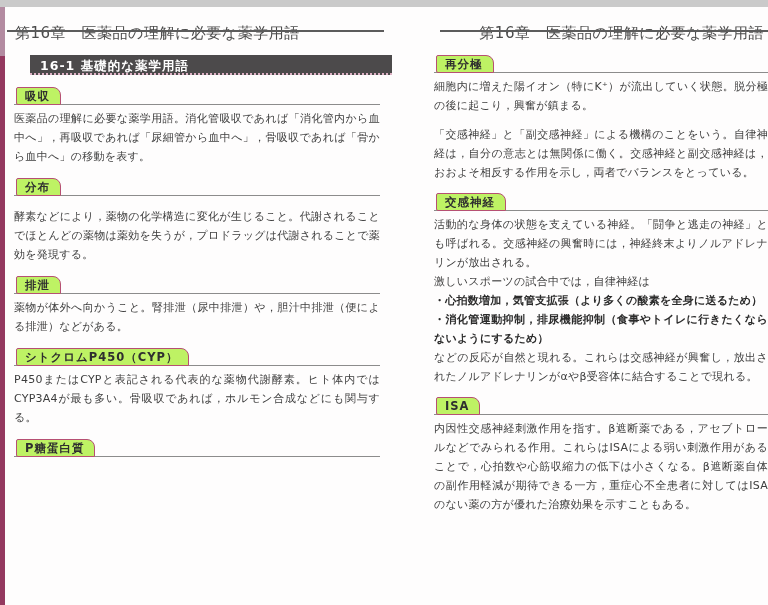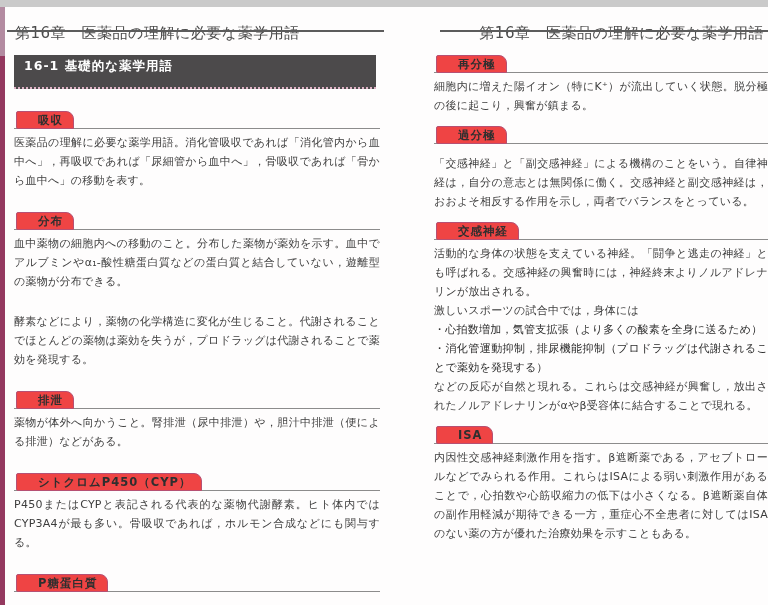--- a/index.html
+++ b/index.html
@@ -17,39 +17,39 @@
   .page-header.right { right:4px; }
   .header-rule { position:absolute; top:30px; height:2px; background:#5c5c5c; }
   .header-rule.left { left:7px; width:377px; }
   .header-rule.right { left:440px; width:328px; }
 
   .col { position:absolute; }
   .col.left  { left:14px; top:55px; width:366px; }
   .col.right { left:434px; top:44px; width:334px; }
 
   .section-bar {
-    height:34px; line-height:21px; background:#4c4a4b; color:#ffffff;
+    height:20px; line-height:21px; background:#4c4a4b; color:#ffffff;
     font-size:12.5px; font-weight:bold; padding-left:10px; letter-spacing:1px;
-    border-bottom:2px dotted #dfb3c6; box-sizing:border-box; width:362px; margin-left:0;
+    border-bottom:2px dotted #dfb3c6; box-sizing:border-box; width:362px; margin-left:16px;
   }
-  .entry { margin-top:21px; }
+  .entry { margin-top:11px; }
   .col.right .entry { margin-top:10px; }
   .tag-row { border-bottom:1.5px solid #8c8c8c; line-height:0; }
   .tag {
     display:inline-block; position:relative; top:1px;
-    background:#ef4444; border:1.5px solid #b65073; border-bottom:1.5px solid #b65073;
-    border-radius:2px 8px 0 2px; padding:2px 10px 1px 21px;
+    background:#bef264; border:1.5px solid #b65073; border-bottom:1.5px solid #b65073;
+    border-radius:2px 8px 0 2px; padding:2px 10px 1px 8px;
     font-size:11.5px; line-height:13px; font-weight:bold; color:#2f2f2f; letter-spacing:1px;
     margin-left:2px;
   }
   .body {
     margin:4px 0 0 0; font-size:11px; line-height:19px; color:#3d3d3d;
     letter-spacing:0.25px; text-align:justify;
   }
-  .body.bold { font-weight:normal; color:#2b2b2b; }
+  .body.bold { font-weight:bold; color:#2b2b2b; }
   .body + .body { margin-top:0; }
 </style>
 </head>
 <body>
 
 <div class="page">
   <div class="top-band"></div>
   <div class="spine-top"></div>
   <div class="spine-bottom"></div>
 
@@ -61,21 +61,20 @@
   <div class="col left">
     <div class="section-bar">16-1 基礎的な薬学用語</div>
 
     <div class="entry">
       <div class="tag-row"><span class="tag">吸収</span></div>
       <p class="body">医薬品の理解に必要な薬学用語。消化管吸収であれば「消化管内から血中へ」，再吸収であれば「尿細管から血中へ」，骨吸収であれば「骨から血中へ」の移動を表す。</p>
     </div>
 
     <div class="entry">
       <div class="tag-row"><span class="tag">分布</span></div>
-      <p class="body">血中薬物の細胞内への移動のこと。分布した薬物が薬効を示す。血中でアルブミンやα₁-酸性糖蛋白質などの蛋白質と結合していない，遊離型の薬物が分布できる。</p>
     </div>
 
     <div class="entry">
       <p class="body">酵素などにより，薬物の化学構造に変化が生じること。代謝されることでほとんどの薬物は薬効を失うが，プロドラッグは代謝されることで薬効を発現する。</p>
     </div>
 
     <div class="entry">
       <div class="tag-row"><span class="tag">排泄</span></div>
       <p class="body">薬物が体外へ向かうこと。腎排泄（尿中排泄）や，胆汁中排泄（便による排泄）などがある。</p>
     </div>
@@ -91,33 +90,32 @@
 
   </div>
 
   <div class="col right">
     <div class="entry">
       <div class="tag-row"><span class="tag">再分極</span></div>
       <p class="body">細胞内に増えた陽イオン（特にK⁺）が流出していく状態。脱分極の後に起こり，興奮が鎮まる。</p>
     </div>
 
     <div class="entry">
-      <div class="tag-row"><span class="tag">過分極</span></div>
     </div>
 
     <div class="entry">
       <p class="body">「交感神経」と「副交感神経」による機構のことをいう。自律神経は，自分の意志とは無関係に働く。交感神経と副交感神経は，おおよそ相反する作用を示し，両者でバランスをとっている。</p>
     </div>
 
     <div class="entry">
       <div class="tag-row"><span class="tag">交感神経</span></div>
       <p class="body">活動的な身体の状態を支えている神経。「闘争と逃走の神経」とも呼ばれる。交感神経の興奮時には，神経終末よりノルアドレナリンが放出される。</p>
-      <p class="body">激しいスポーツの試合中では，身体には</p>
+      <p class="body">激しいスポーツの試合中では，自律神経は</p>
       <p class="body bold">・心拍数増加，気管支拡張（より多くの酸素を全身に送るため）</p>
-      <p class="body bold">・消化管運動抑制，排尿機能抑制（プロドラッグは代謝されることで薬効を発現する）</p>
+      <p class="body bold">・消化管運動抑制，排尿機能抑制（食事やトイレに行きたくならないようにするため）</p>
       <p class="body">などの反応が自然と現れる。これらは交感神経が興奮し，放出されたノルアドレナリンがαやβ受容体に結合することで現れる。</p>
     </div>
 
     <div class="entry">
       <div class="tag-row"><span class="tag">ISA</span></div>
       <p class="body">内因性交感神経刺激作用を指す。β遮断薬である，アセブトロールなどでみられる作用。これらはISAによる弱い刺激作用があることで，心拍数や心筋収縮力の低下は小さくなる。β遮断薬自体の副作用軽減が期待できる一方，重症心不全患者に対してはISAのない薬の方が優れた治療効果を示すこともある。</p>
     </div>
 
   </div>
 </div>

